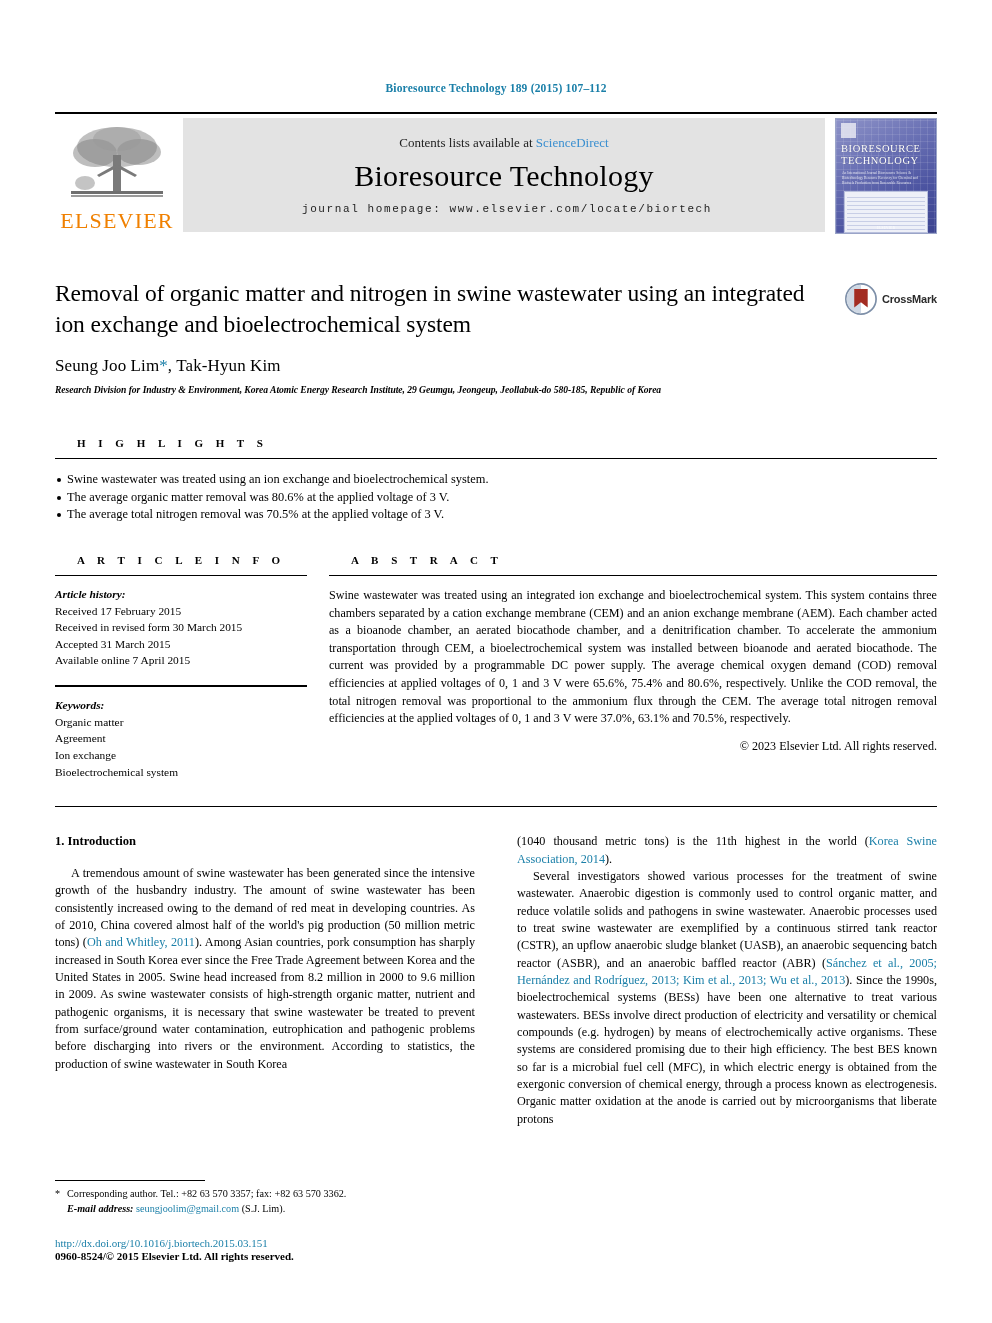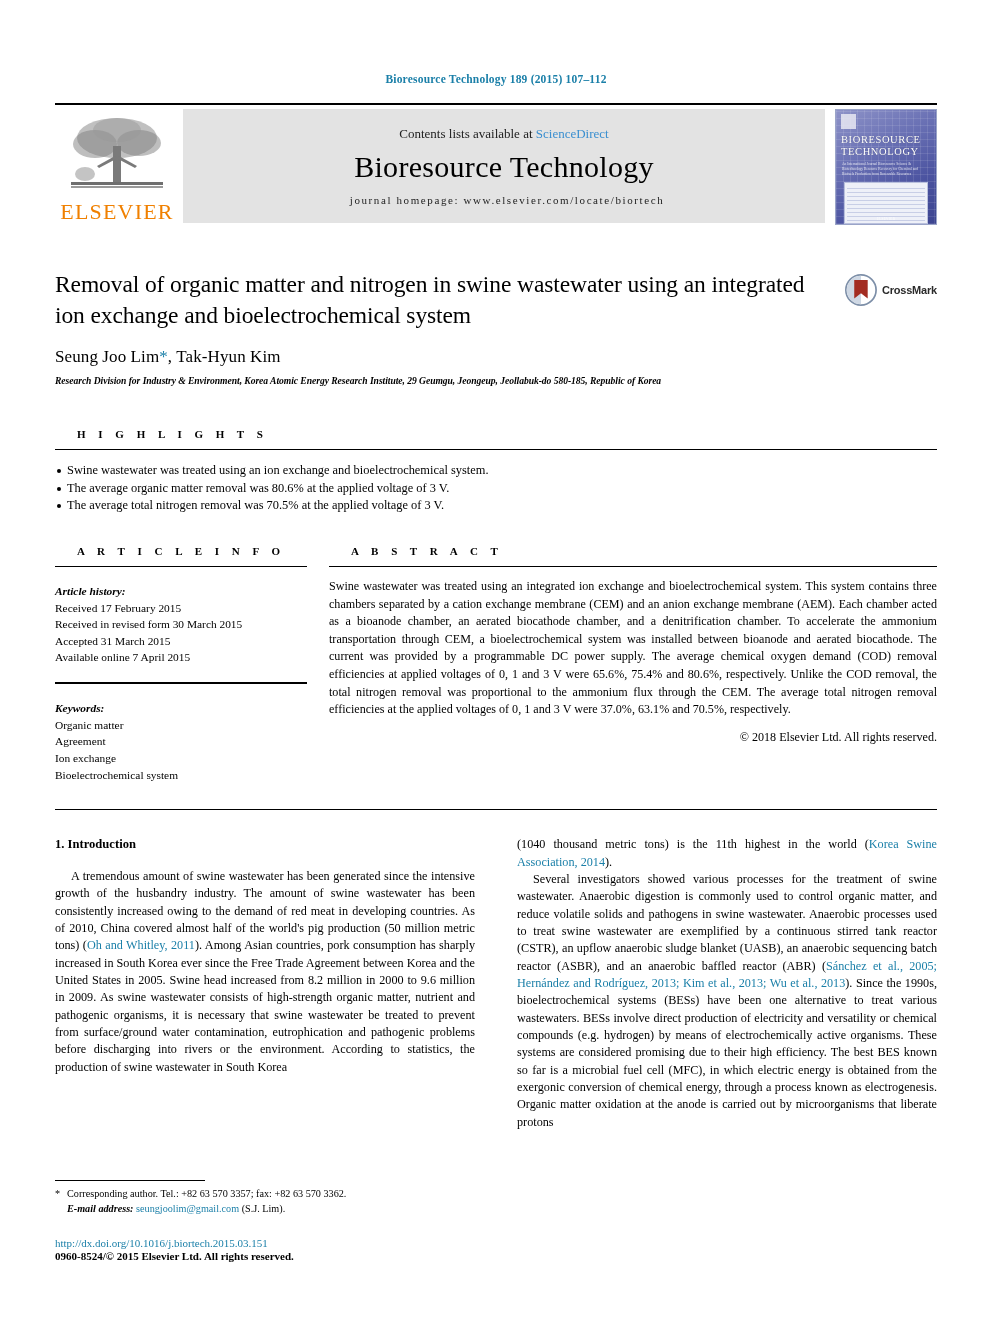--- a/index.html
+++ b/index.html
@@ -13,21 +13,21 @@
     font-family: "Liberation Serif", "DejaVu Serif", serif;
     color: #000000;
     position: relative;
     overflow: hidden;
   }
   .page {
     position: relative;
     width: 992px;
     height: 1323px;
     box-sizing: border-box;
-    padding: 3px 55px;
+    padding: 12px 55px;
   }
 
   
   .running-head {
     text-align: center;
     color: #1a7fa8;
     font-weight: bold;
     font-size: 11.5px;
     letter-spacing: .2px;
     padding-top: 70px;
@@ -80,21 +80,21 @@
     color: #222;
     margin-bottom: 6px;
   }
   .sd-link { color: #3a8fd0; }
   .journal-title {
     font-size: 30px;
     letter-spacing: .3px;
     margin: 2px 0 10px 0;
   }
   .homepage-line {
-    font-family: Liberation Serif, serif;
+    font-family: Liberation Mono, monospace;
     font-size: 11px;
     letter-spacing: 1.6px;
     color: #222;
     margin-left: 6px;
   }
   .cover-thumb {
     position: absolute;
     right: 0; top: 6px;
     width: 100px; height: 114px;
     border: 1px solid #9aa4c8;
@@ -219,21 +219,21 @@
 
   
   .info-abstract {
     margin-top: 30px;
     display: flex;
     gap: 22px;
   }
   .col-info { width: 252px; flex: none; }
   .col-abstract { flex: 1; }
   .info-rule { border-top: 1px solid #000; margin-top: 9px; }
-  .info-block { margin-top: 16px; font-size: 11.4px; line-height: 1.46; }
+  .info-block { margin-top: 10px; font-size: 11.4px; line-height: 1.46; }
   .info-label { font-style: italic; font-weight: bold; }
   .info-rule2 { border-top: 2px solid #000; margin-top: 16px; }
   .abstract-rule { border-top: 1px solid #000; margin-top: 9px; }
   .abstract-body {
     margin-top: 11px;
     font-size: 12.1px;
     line-height: 1.46;
     text-align: justify;
   }
   .copyright {
@@ -394,21 +394,21 @@
         <div>Agreement</div>
         <div>Ion exchange</div>
         <div>Bioelectrochemical system</div>
       </div>
     </div>
 
     <div class="col-abstract">
       <div class="sec-head">A B S T R A C T</div>
       <div class="abstract-rule"></div>
       <div class="abstract-body">Swine wastewater was treated using an integrated ion exchange and bioelectrochemical system. This system contains three chambers separated by a cation exchange membrane (CEM) and an anion exchange membrane (AEM). Each chamber acted as a bioanode chamber, an aerated biocathode chamber, and a denitrification chamber. To accelerate the ammonium transportation through CEM, a bioelectrochemical system was installed between bioanode and aerated biocathode. The current was provided by a programmable DC power supply. The average chemical oxygen demand (COD) removal efficiencies at applied voltages of 0, 1 and 3 V were 65.6%, 75.4% and 80.6%, respectively. Unlike the COD removal, the total nitrogen removal was proportional to the ammonium flux through the CEM. The average total nitrogen removal efficiencies at the applied voltages of 0, 1 and 3 V were 37.0%, 63.1% and 70.5%, respectively.</div>
-      <div class="copyright">© 2018 Elsevier Ltd. All rights reserved.</div>
+      <div class="copyright">© 2023 Elsevier Ltd. All rights reserved.</div>
     </div>
   </div>
 
   <div class="bottom-rule"></div>
 
   <div class="body-cols">
     <div class="body-col">
       <h2 class="body-head">1. Introduction</h2>
       <p class="body-par"><span>A tremendous amount of swine wastewater has been generated since the intensive growth of the husbandry industry. The amount of swine wastewater has been consistently increased owing to the demand of red meat in developing countries. As of 2010, China covered almost half of the world's pig production (50 million metric tons) (</span><span class="cite">Oh and Whitley, 2011</span><span>). Among Asian countries, pork consumption has sharply increased in South Korea ever since the Free Trade Agreement between Korea and the United States in 2005. Swine head increased from 8.2 million in 2000 to 9.6 million in 2009. As swine wastewater consists of high-strength organic matter, nutrient and pathogenic organisms, it is necessary that swine wastewater be treated to prevent from surface/ground water contamination, eutrophication and pathogenic problems before discharging into rivers or the environment. According to statistics, the production of swine wastewater in South Korea</span></p>
     </div>

